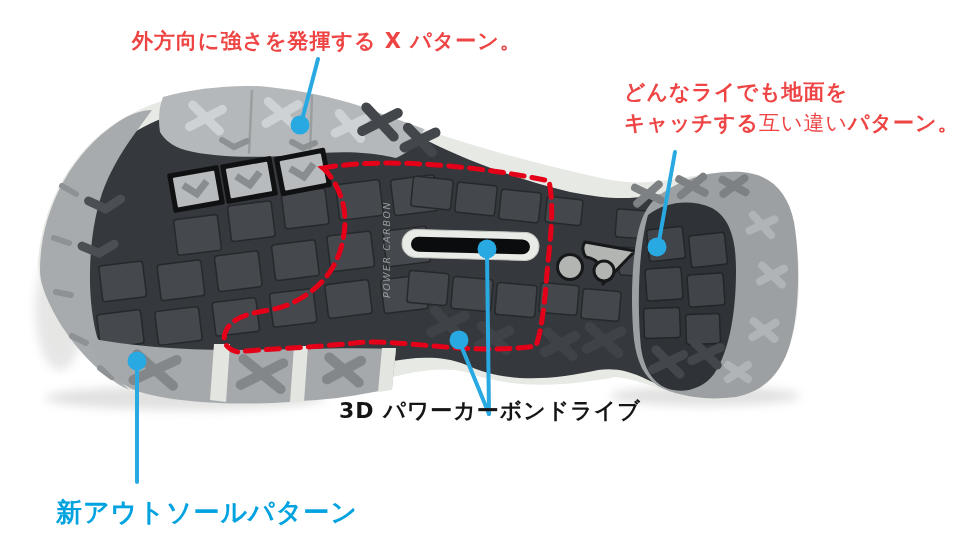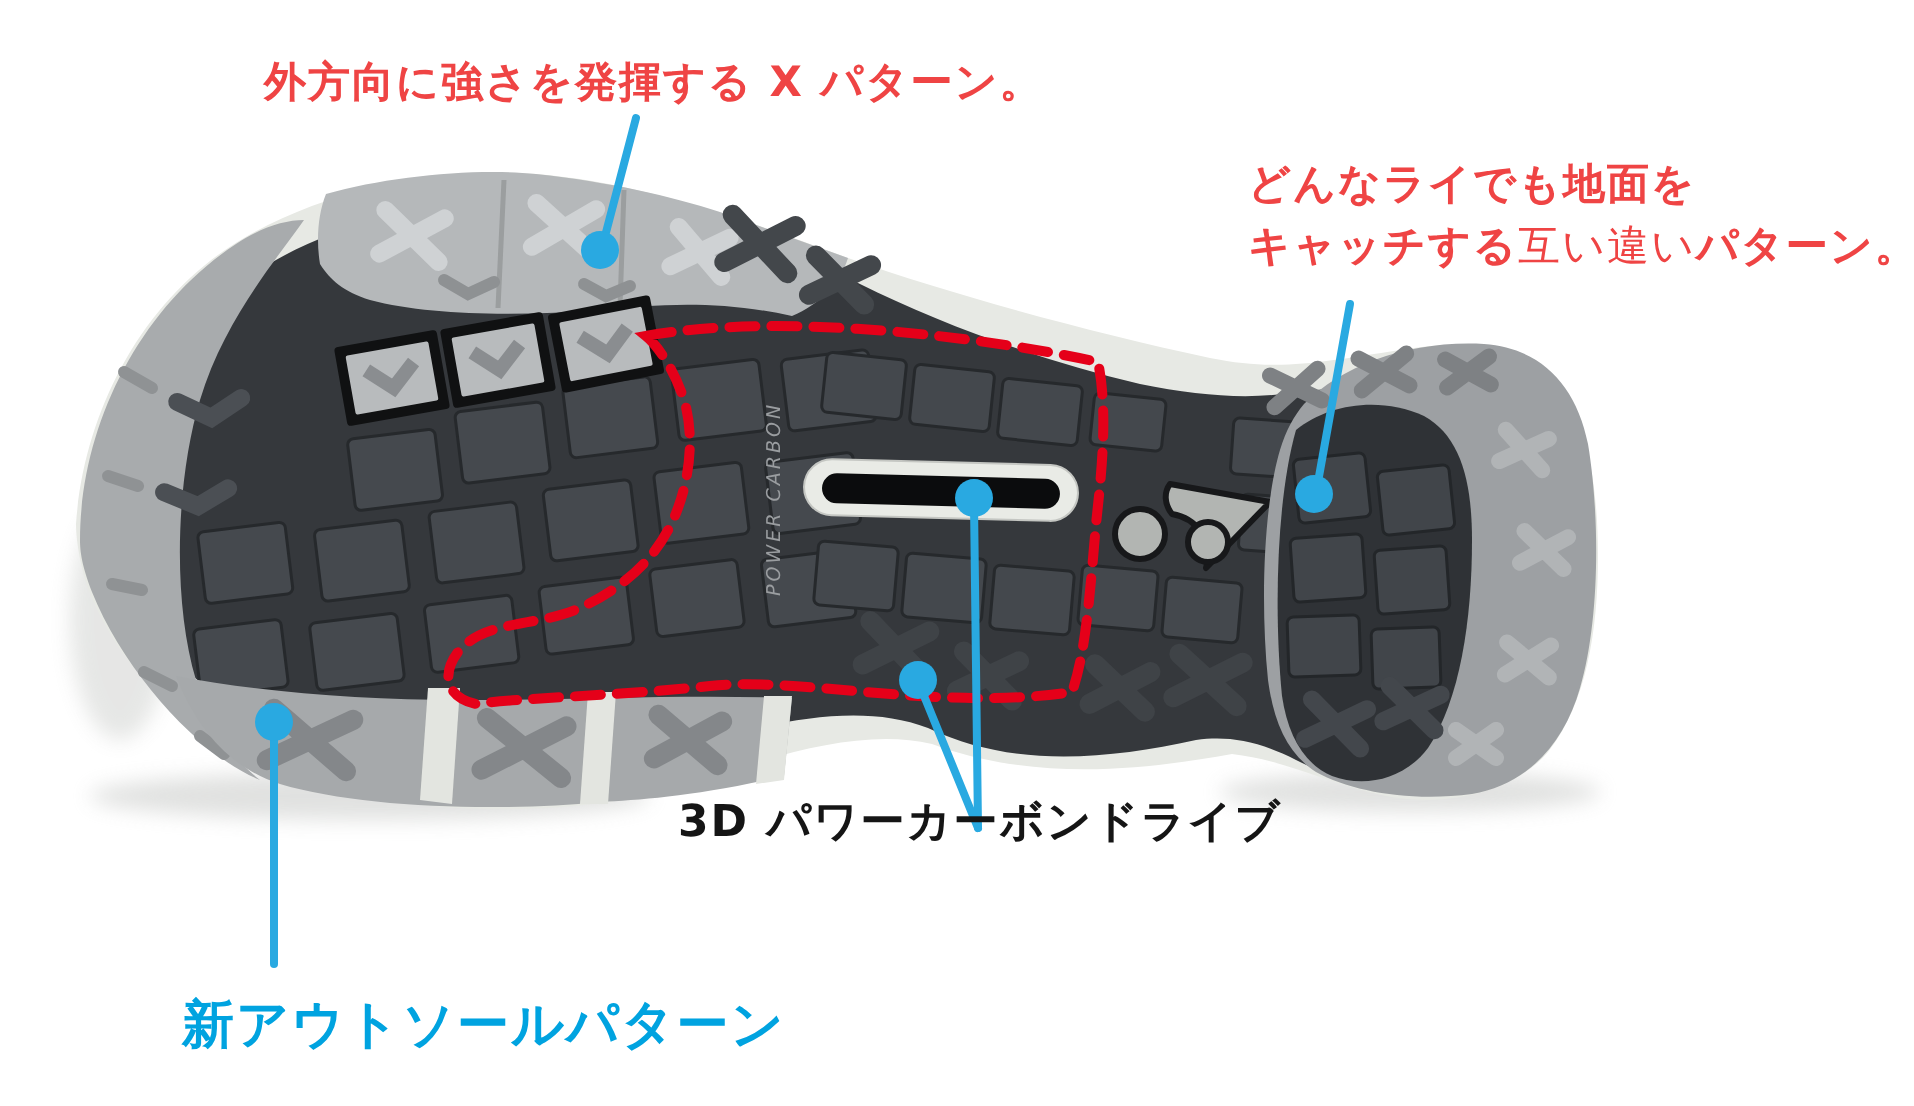--- a/index.html
+++ b/index.html
@@ -6,21 +6,21 @@
   #stage{
     position:relative;width:957px;height:553px;overflow:hidden;background:#ffffff;
     font-family:"DejaVu Sans","Liberation Sans",sans-serif;
   }
   #sole-svg{position:absolute;left:0;top:0;}
   .note{position:absolute;white-space:nowrap;}
   .note-navy{color:#ef4444;font-size:21px;font-weight:600;letter-spacing:1px;}
   .note-right{line-height:31px;}
   .note-right .hvy{font-weight:400;}
   .note-black{color:#151515;font-size:22px;font-weight:700;letter-spacing:1px;}
-  .note-cyan{color:#00a3e0;font-size:26px;font-weight:800;letter-spacing:1px;margin-left:35px;}
+  .note-cyan{color:#00a3e0;font-size:26px;font-weight:800;letter-spacing:1px;}
   #note-xpattern{left:132px;top:27px;}
   #note-staggered{left:624px;top:77px;}
   #note-carbon{left:339px;top:396px;}
   #note-outsole{left:56px;top:495px;}
 </style>
 </head>
 <body>
 
 <div id="stage">
 

